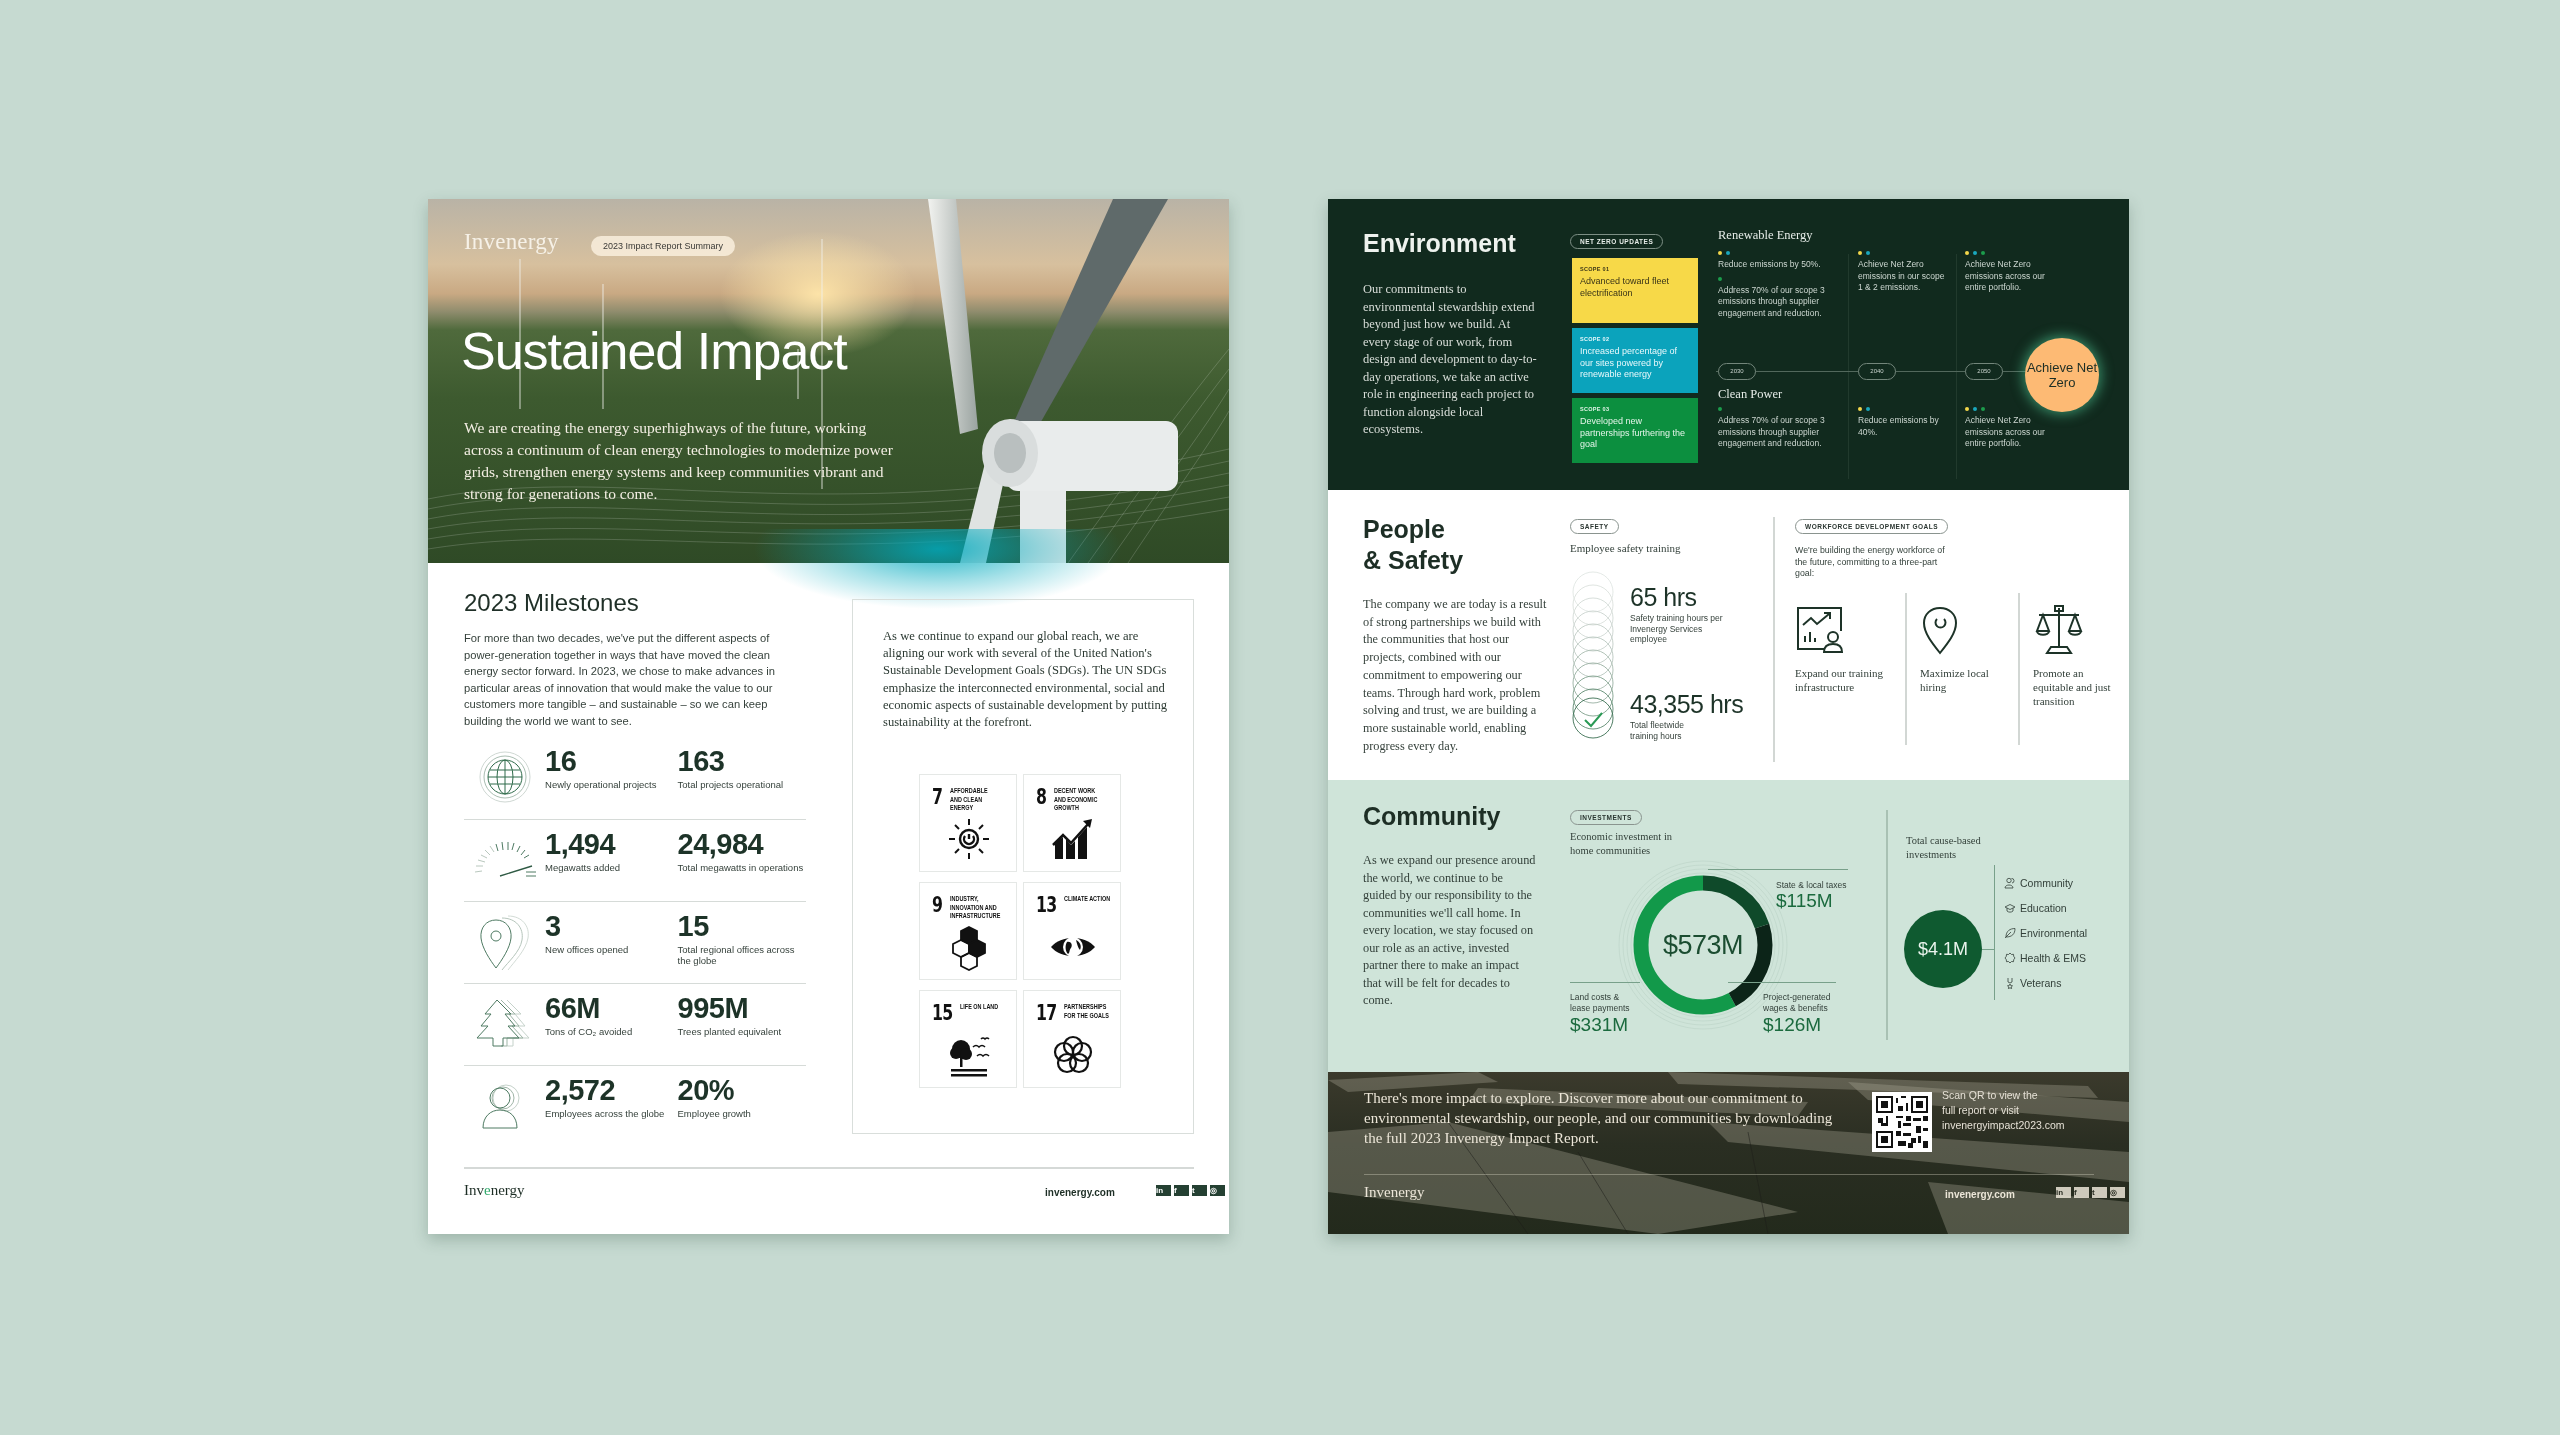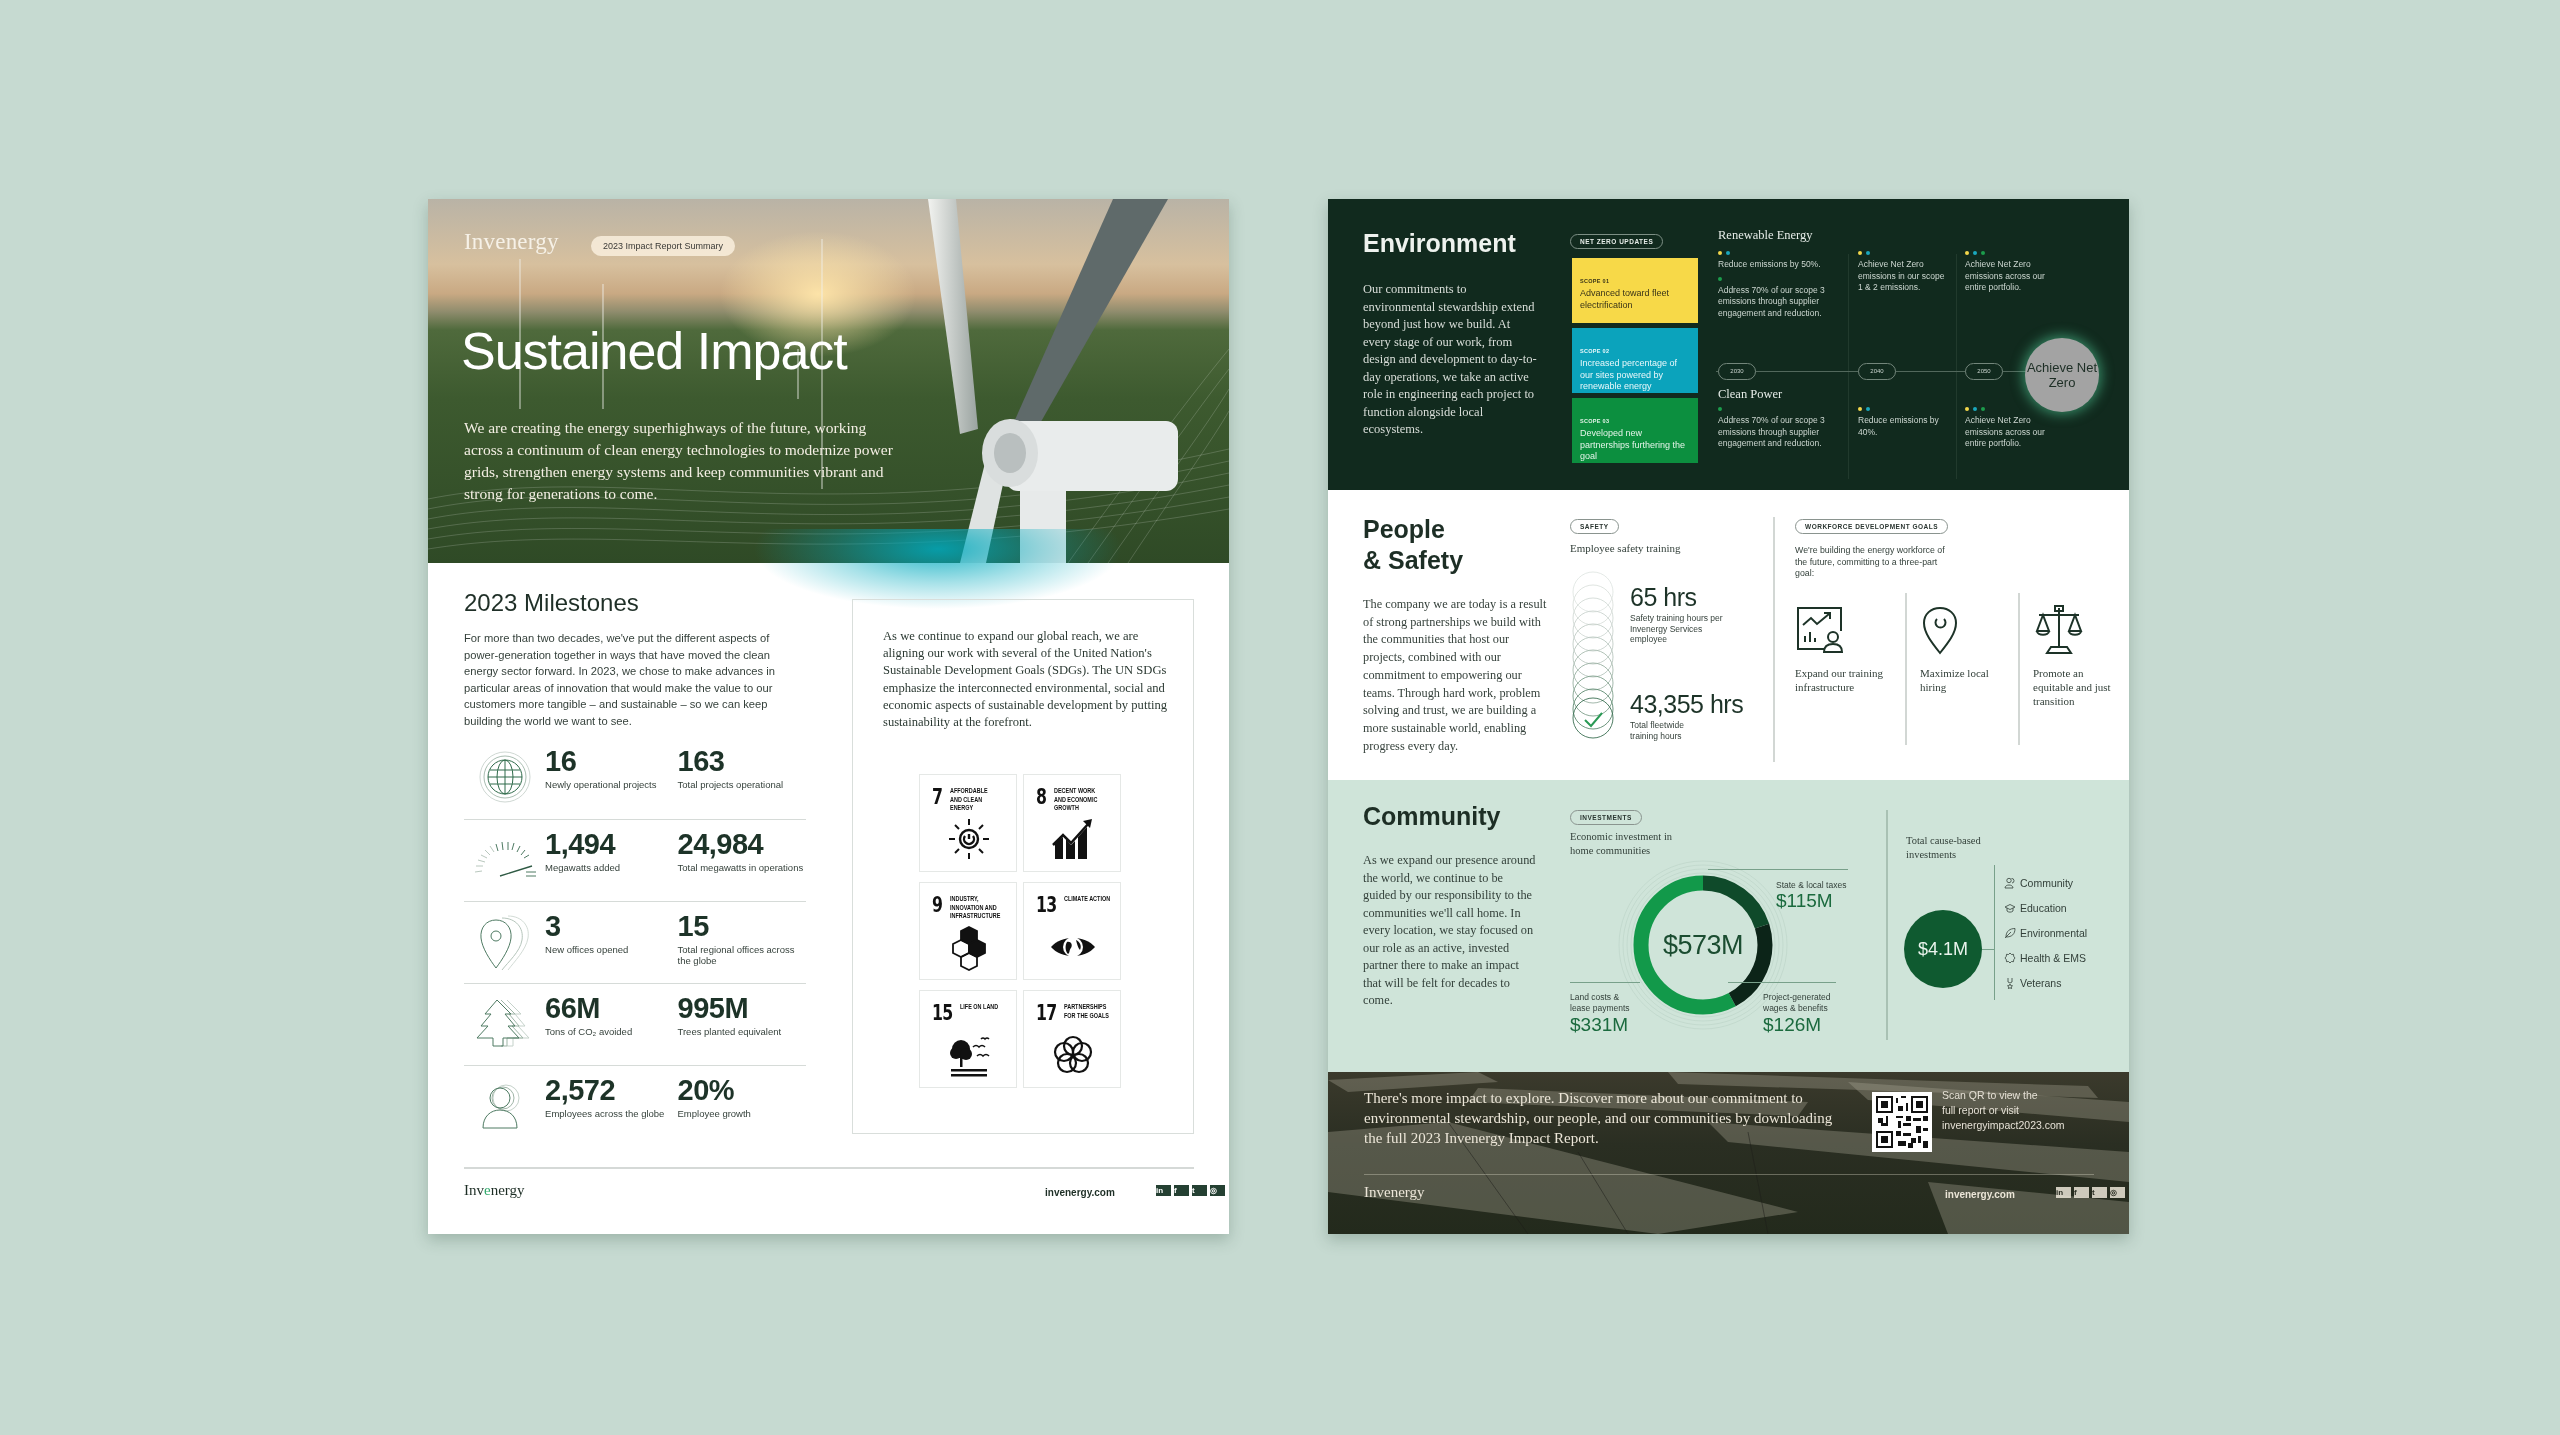--- a/index.html
+++ b/index.html
@@ -55,36 +55,36 @@
   .social span { width: 15px; height: 11px; background: #244032; color: #fff; font-size: 8px; line-height: 11px; font-weight: 700; display: inline-block; }
 
   
   .env { position: absolute; left: 0; top: 0; width: 801px; height: 291px; background: #112a1e; }
   .env-title { position: absolute; left: 35px; top: 30px; font-size: 25px; color: #eef2ee; }
   .env-text { position: absolute; left: 35px; top: 82px; width: 175px; font-size: 12.5px; line-height: 17.5px; color: #d9ded9; }
   .pill { display: inline-block; height: 15px; padding: 0 9px; border-radius: 8px; font-size: 6.5px; font-weight: 700; letter-spacing: 0.5px; line-height: 13px; text-transform: uppercase; }
   .pill.dark { border: 1.2px solid #7d8f85; color: #e6ece8; }
   .pill.light { border: 1.2px solid #8a948f; color: #2a3530; }
   .env-pill { position: absolute; left: 242px; top: 35px; }
-  .scope { position: absolute; left: 244px; width: 126px; padding: 20px 8px; }
+  .scope { position: absolute; left: 244px; width: 126px; padding: 8px 8px; }
   .scope-k { font-size: 5.5px; font-weight: 700; margin-bottom: 4px; letter-spacing: 0.3px; }
   .scope-v { font-size: 9px; line-height: 11.5px; }
   .scope1 { top: 59px; height: 65px; background: #f7d948; color: #3a3518; }
   .scope2 { top: 129px; height: 65px; background: #0ba3bc; color: #e9f8fb; }
   .scope3 { top: 199px; height: 65px; background: #0c8f3f; color: #e4f4e9; }
   .tl-heading { position: absolute; font-size: 12.5px; color: #e6ece8; text-align: right; }
   .tl-col { position: absolute; width: 115px; font-size: 8.5px; line-height: 11.5px; color: #cdd7d1; }
   .dots { display: flex; gap: 4px; margin-bottom: 2px; height: 6px; }
   .dot { width: 4px; height: 4px; border-radius: 50%; }
   .dot.y { background: #f3d64b; } .dot.b { background: #1aa7bd; } .dot.g { background: #1c9c4c; }
   .tl-gap { height: 6px; }
   .tl-line { position: absolute; left: 388px; top: 172px; width: 330px; height: 1px; background: #52685c; }
   .tl-year { position: absolute; top: 164px; width: 38px; height: 17px; border: 1.2px solid #73867b; border-radius: 9px; font-size: 6px; color: #c9d3cd; text-align: center; line-height: 15px; background: #112a1e; }
   .tl-vline { position: absolute; top: 55px; width: 1px; height: 225px; background: #213a2d; }
-  .netzero { position: absolute; left: 697px; top: 139px; width: 74px; height: 74px; border-radius: 50%; background: #a3a3a3; box-shadow: 0 0 12px 3px rgba(80,200,150,0.55); color: #1d2e25; font-size: 13px; line-height: 15px; display: flex; align-items: center; justify-content: center; text-align: center; }
+  .netzero { position: absolute; left: 697px; top: 139px; width: 74px; height: 74px; border-radius: 50%; background: #fdba74; box-shadow: 0 0 12px 3px rgba(80,200,150,0.55); color: #1d2e25; font-size: 13px; line-height: 15px; display: flex; align-items: center; justify-content: center; text-align: center; }
 
   .people { position: absolute; left: 0; top: 291px; width: 801px; height: 290px; background: #ffffff; border-radius: 30px; }
   .ps-title { position: absolute; left: 35px; top: 24px; font-size: 25px; line-height: 31px; color: #1d2e25; }
   .ps-text { position: absolute; left: 35px; top: 106px; width: 190px; font-size: 12.3px; line-height: 17.7px; color: #35413b; }
   .ps-pill { position: absolute; left: 242px; top: 29px; }
   .ps-sub { position: absolute; left: 242px; top: 52px; font-size: 11px; color: #33403a; }
   .ps-stack { position: absolute; left: 243px; top: 80px; width: 44px; height: 170px; }
   .ps-stat1 { position: absolute; left: 302px; top: 93px; }
   .ps-stat2 { position: absolute; left: 302px; top: 200px; }
   .ps-big { font-size: 25px; color: #1d3328; letter-spacing: -0.5px; line-height: 28px; }

